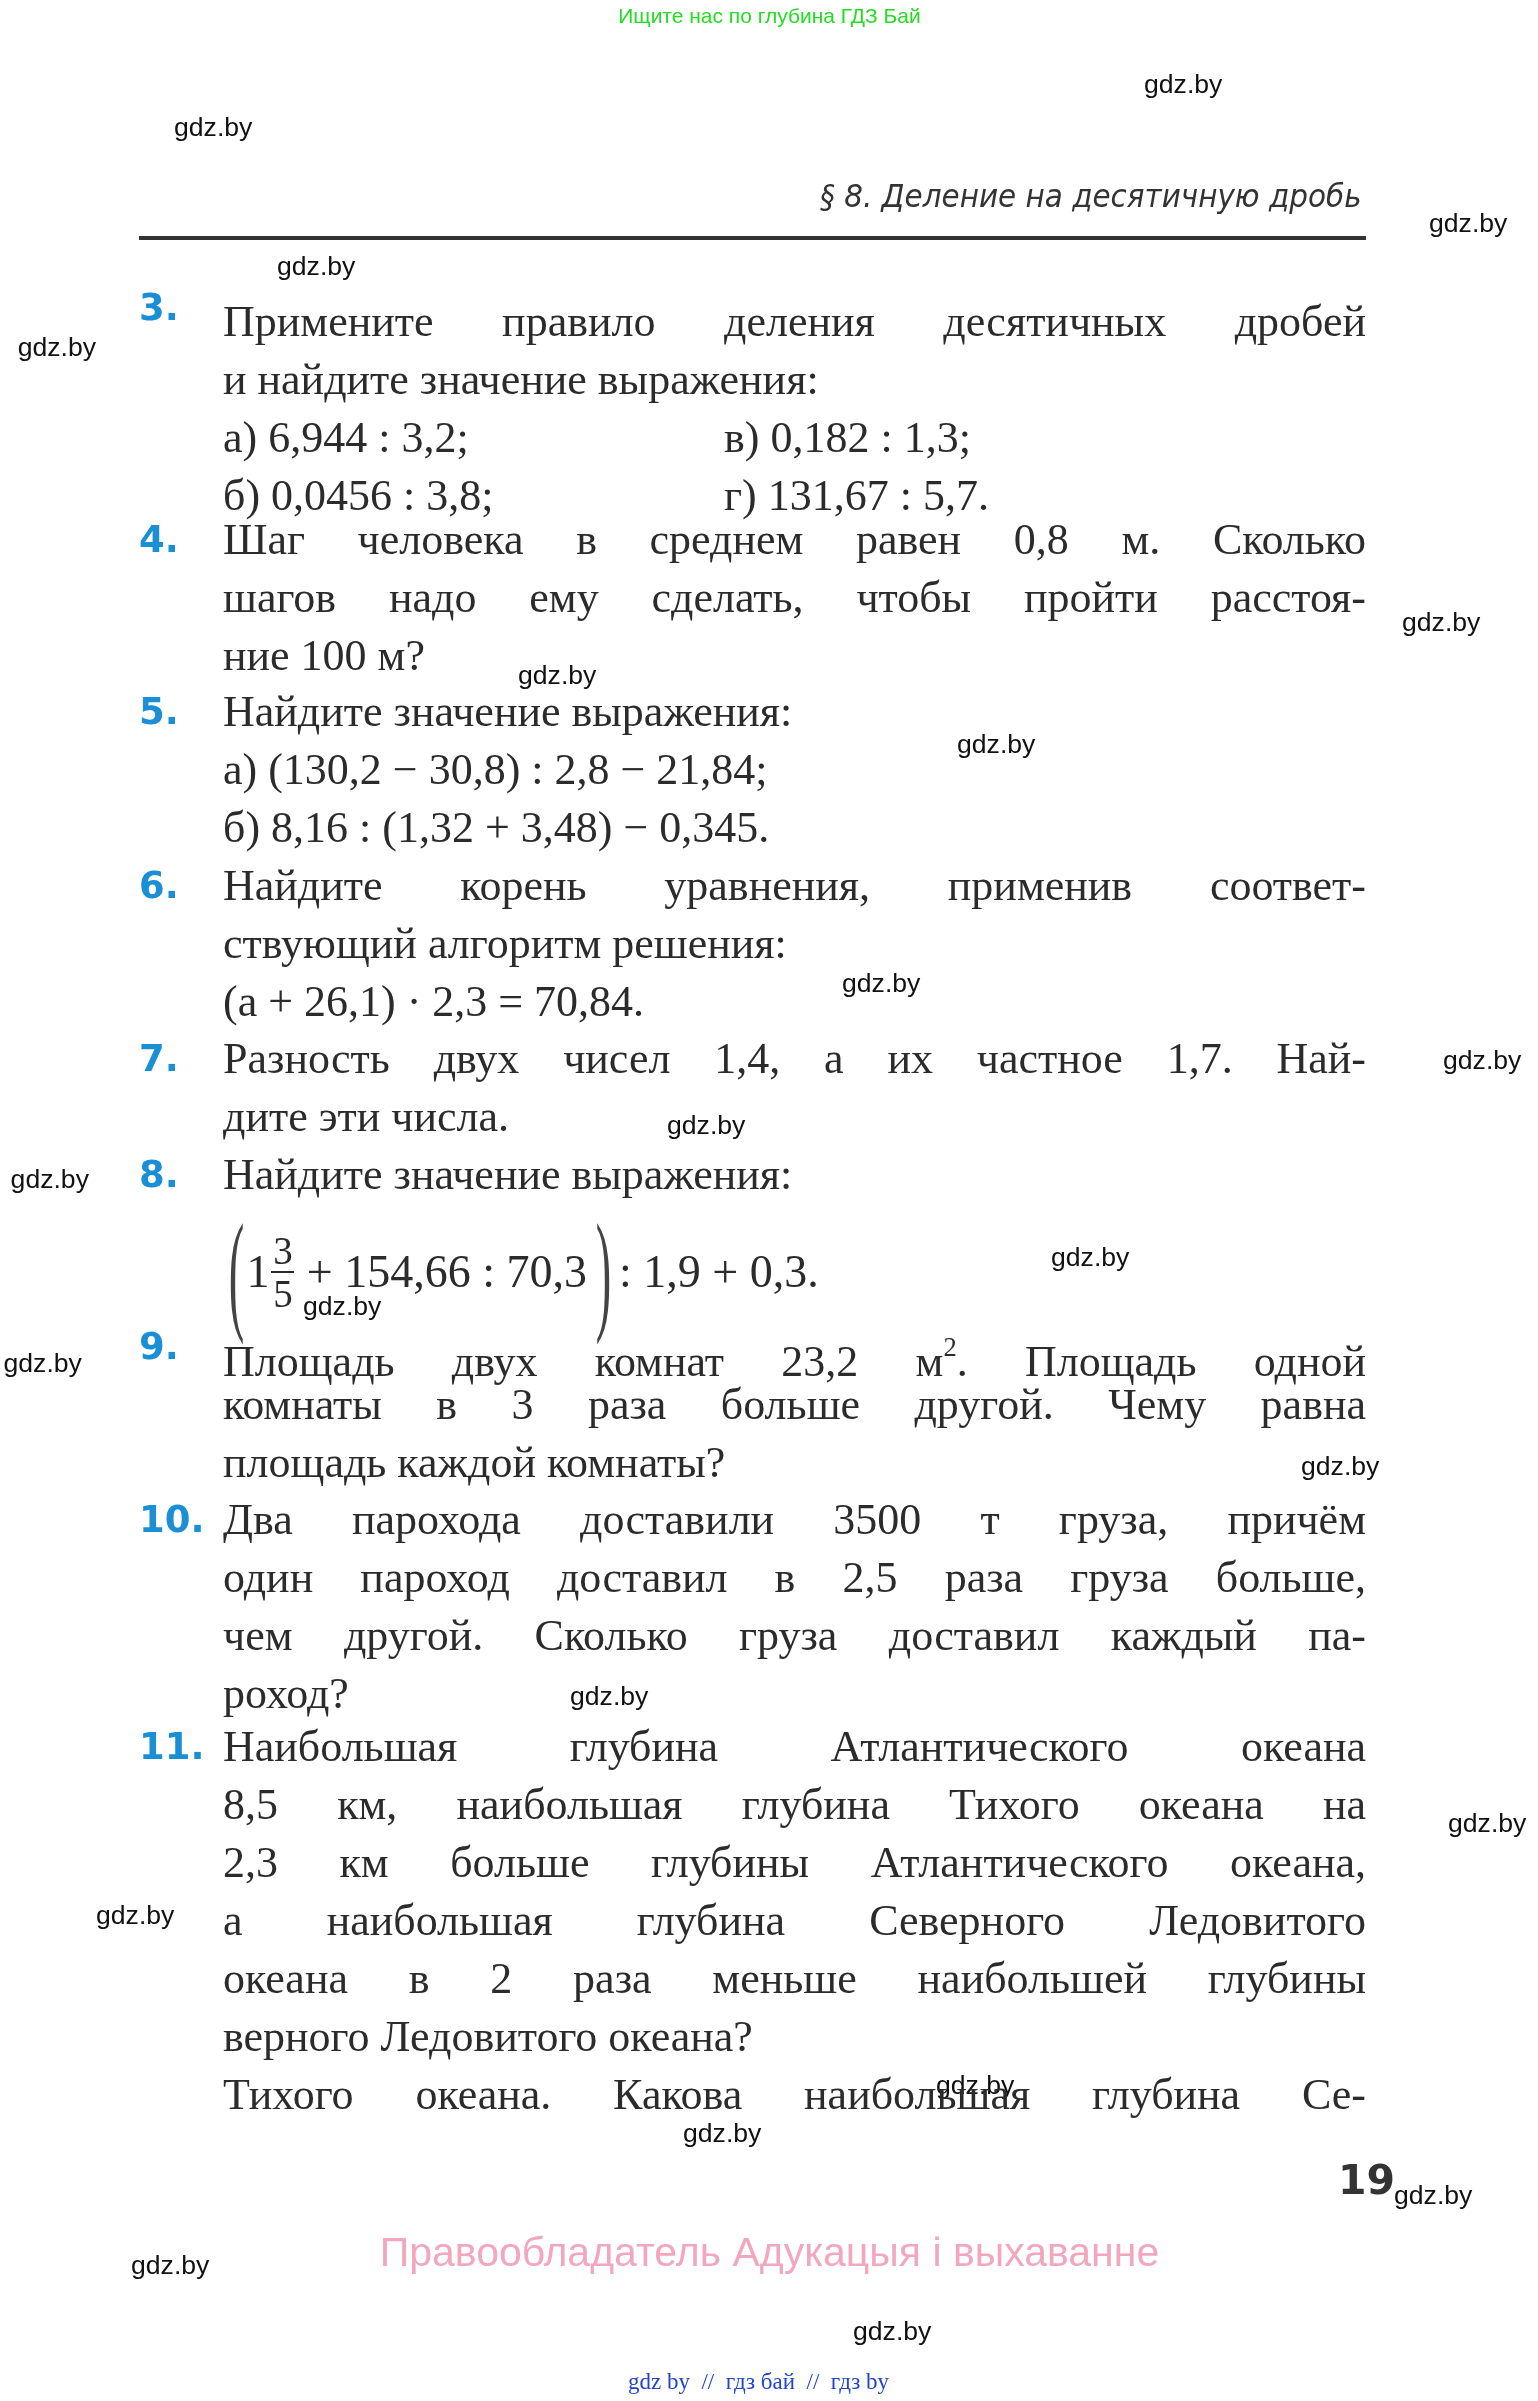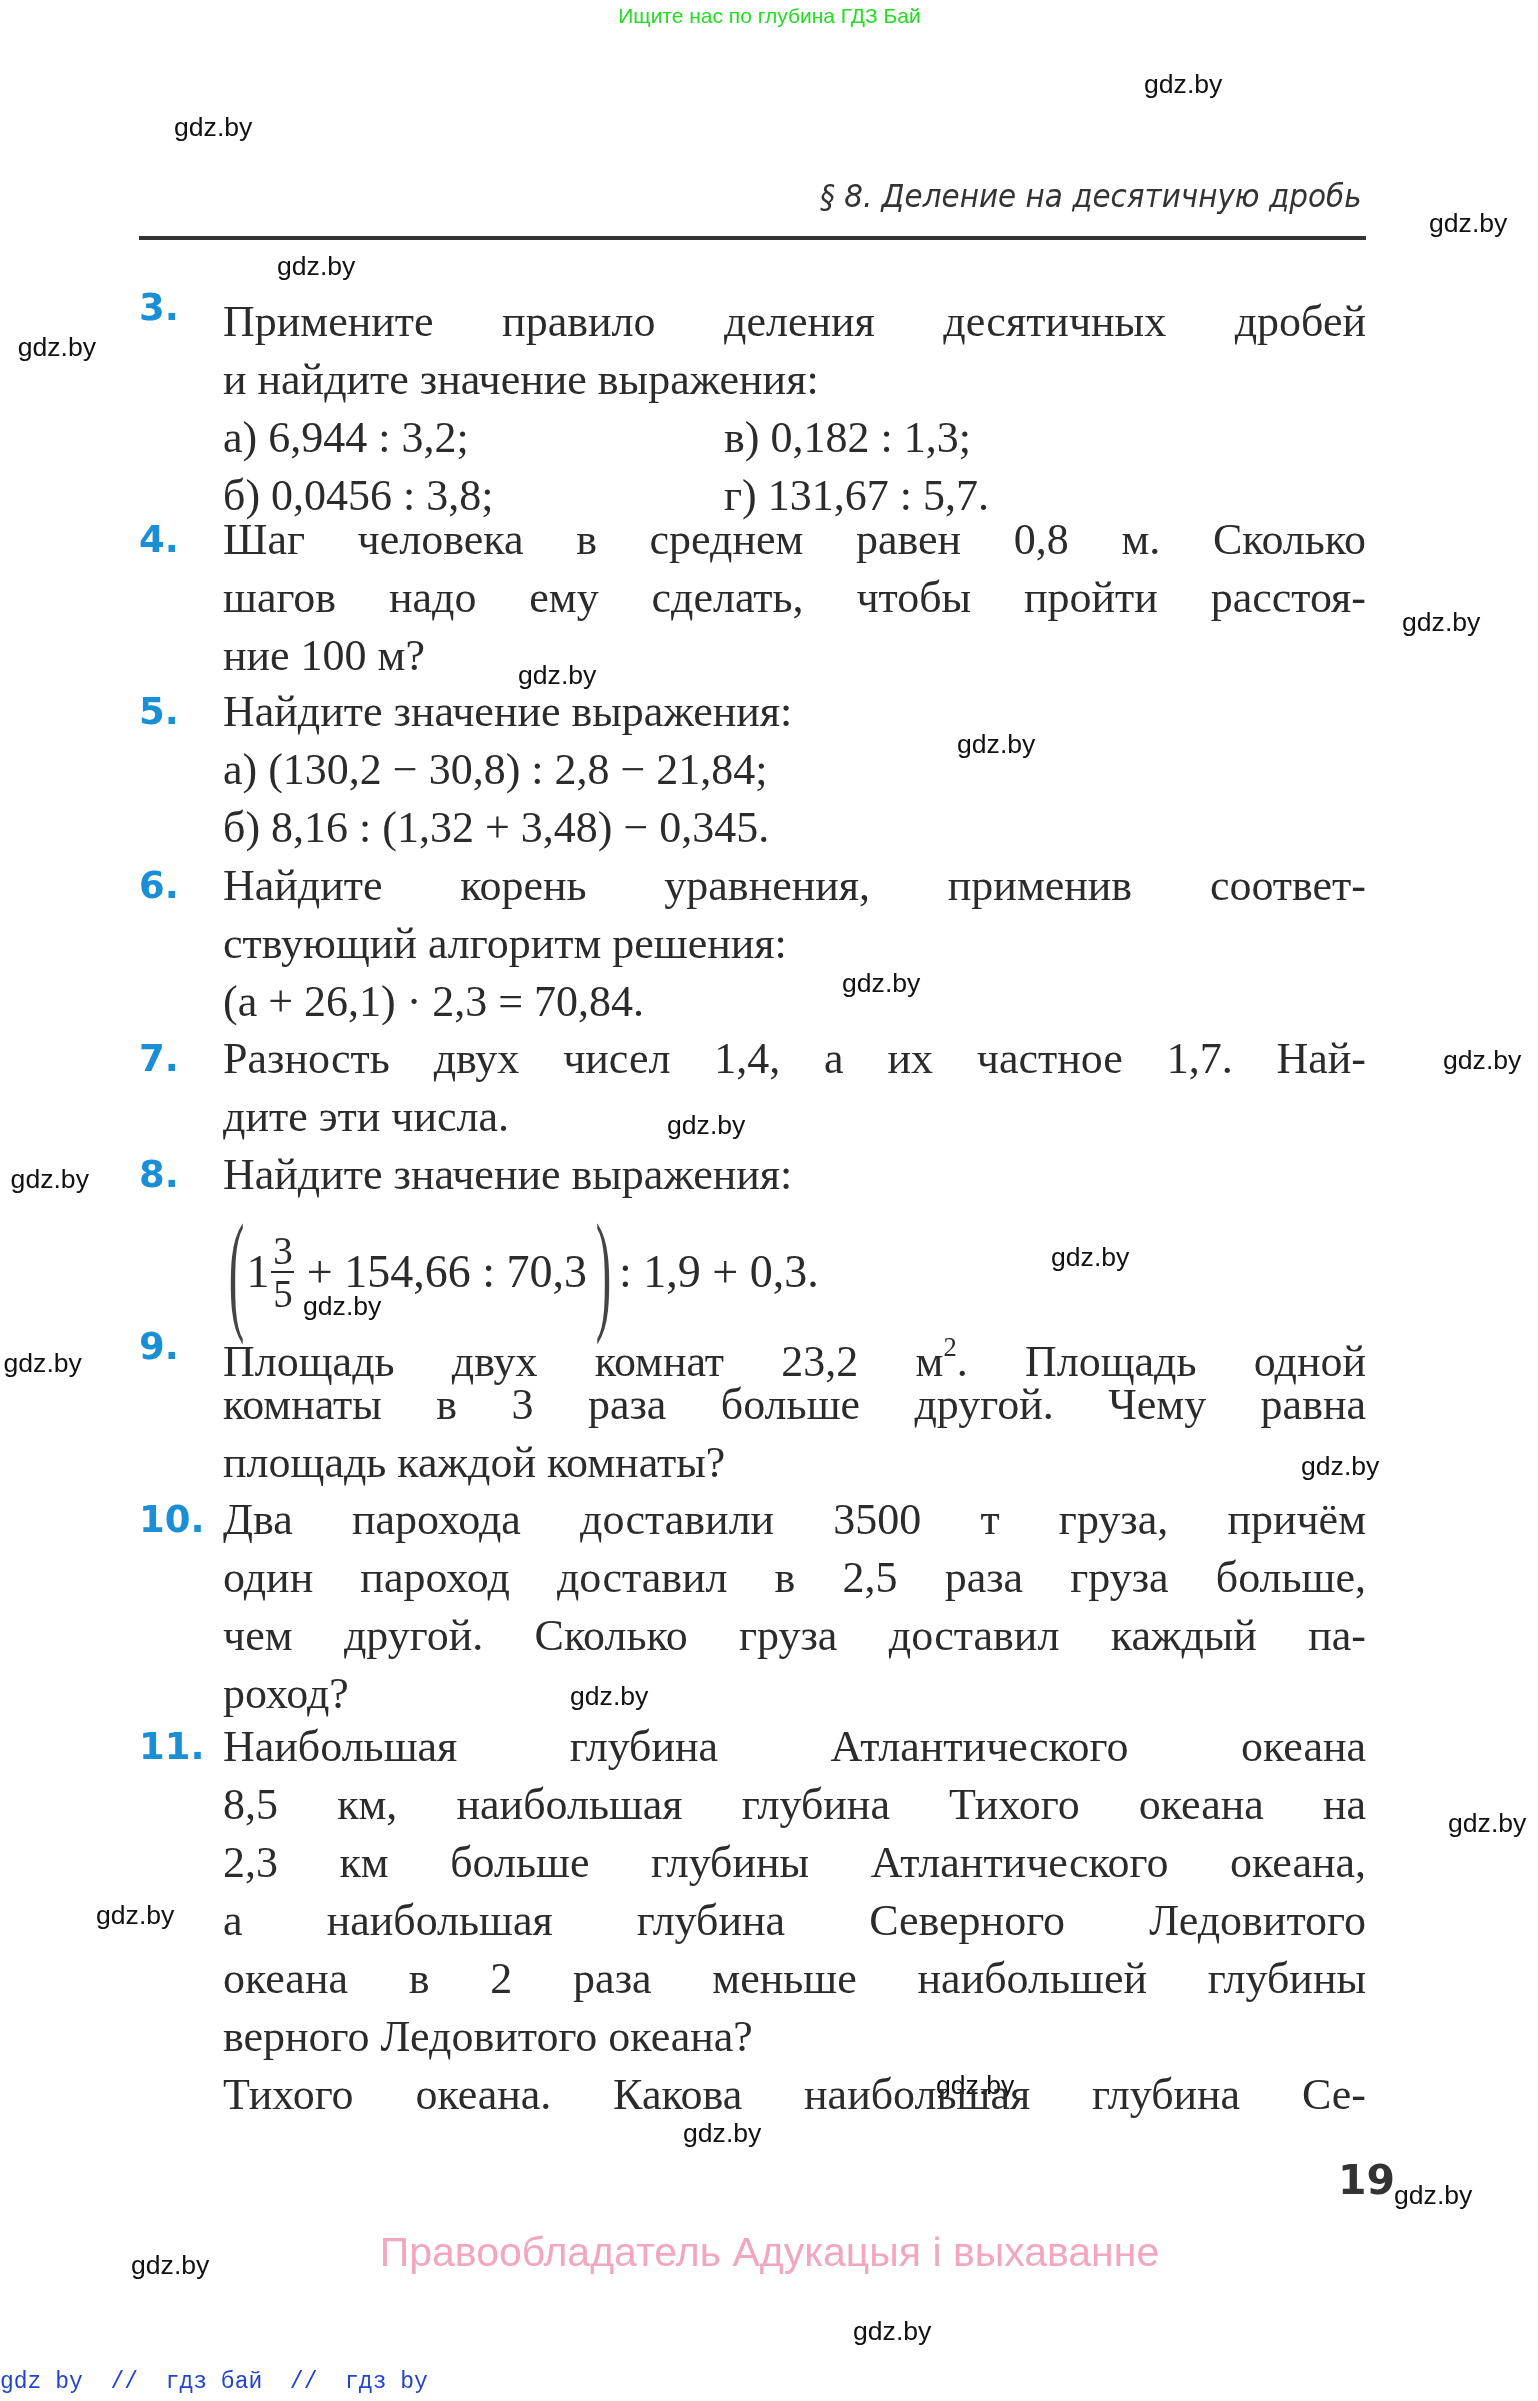--- a/index.html
+++ b/index.html
@@ -44,22 +44,22 @@
   .sup { font-size: 26.6px; vertical-align: 19.5px; }
   .page-num {
     position: absolute; left: 1312px; top: 2156px;
     font-family: "DejaVu Sans", sans-serif; font-weight: bold; font-size: 41px; color: #333333; margin-left: 26px;
   }
   .copyright {
     position: absolute; left: 0; width: 1539px; top: 2229px; text-align: center;
     font-family: "Liberation Sans", sans-serif; font-size: 41px; color: #f2a7bf;
   }
   .bottom-links {
-    position: absolute; left: 0; width: 1517px; top: 2369px; text-align: left;
-    font-family: Liberation Mono, monospace; font-size: 23px; color: #2244cc; white-space: pre;
+    position: absolute; left: 0; width: 1517px; top: 2369px; text-align: center;
+    font-family: Liberation Serif, serif; font-size: 23px; color: #2244cc; white-space: pre;
   }
 </style>
 </head>
 <body>
 
 <div class="top-banner">Ищите нас по глубина ГДЗ Бай</div>
 
 <span class="wm" style="left:1144px;top:71px;">gdz.by</span>
 <span class="wm" style="left:174px;top:114px;">gdz.by</span>
 <span class="wm" style="left:1429px;top:210px;">gdz.by</span>

